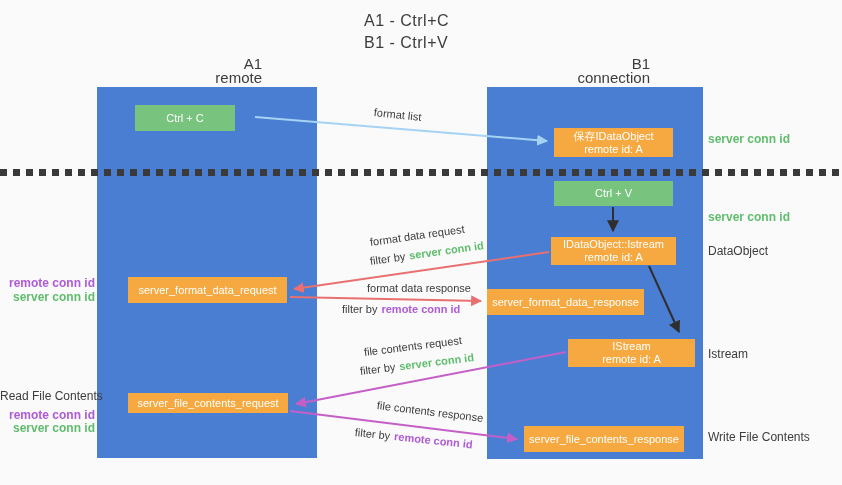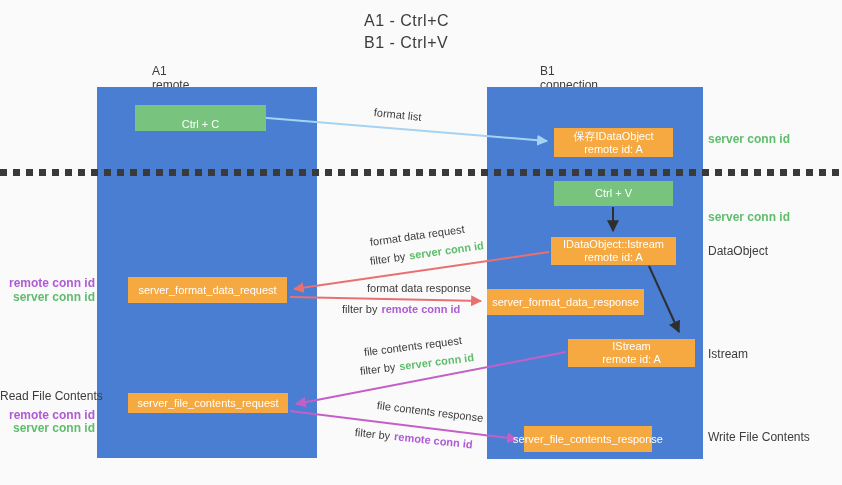--- a/index.html
+++ b/index.html
@@ -12,47 +12,47 @@
   html,body { width:842px; height:485px; }
   body {
     font-family:"Liberation Sans","DejaVu Sans",sans-serif;
     background:var(--bg); color:var(--ink); position:relative; overflow:hidden;
   }
   .stage { position:absolute; left:0; top:0; width:842px; height:485px; }
   .abs { position:absolute; }
 
   .title { left:364px; top:10px; font-size:16px; line-height:22px; color:var(--ink); letter-spacing:0.5px; }
 
-  .col-header { top:64px; width:110px; text-align:left; font-size:12px; line-height:14px; color:var(--ink); }
+  .col-header { top:57px; width:110px; text-align:right; font-size:15px; line-height:14px; color:var(--ink); }
   .col-rect { background:var(--column-blue); }
   #col-a1 { left:97px; top:87px; width:220px; height:371px; }
   #col-b1 { left:487px; top:87px; width:216px; height:372px; }
 
   .dotted-line {
     left:0; top:169px; width:842px; height:7px; z-index:5;
     background:repeating-linear-gradient(90deg, var(--dot-line) 0 7px, transparent 7px 13px);
   }
 
   .node {
     display:flex; flex-direction:column; align-items:center; justify-content:center;
     color:var(--box-text); font-size:11px; line-height:13px; white-space:nowrap;
     z-index:4; text-align:center;
   }
   .node.green { background:var(--node-green); }
   .node.orange { background:var(--node-orange); }
 
-  #node-ctrl-c  { left:135px; top:105px; width:131px; height:26px;justify-content:flex-end; }
+  #node-ctrl-c  { left:135px; top:105px; width:100px; height:26px; }
   #node-save-ido{ left:554px; top:128px; width:119px; height:29px; }
   #node-ctrl-v  { left:554px; top:181px; width:119px; height:25px;justify-content:center; }
   #node-getdata { left:551px; top:237px; width:125px; height:28px; }
   #node-sfd-req { left:128px; top:277px; width:159px; height:26px; }
   #node-sfd-resp{ left:487px; top:289px; width:157px; height:26px; }
   #node-istream { left:568px; top:339px; width:127px; height:28px; }
   #node-sfc-req { left:128px; top:393px; width:160px; height:20px; }
-  #node-sfc-resp{ left:524px; top:426px; width:128px; height:26px; }
+  #node-sfc-resp{ left:524px; top:426px; width:160px; height:26px; }
 
   svg.arrows { left:0; top:0; width:842px; height:485px; z-index:3; pointer-events:none; }
   .ln { fill:none; }
   .ln-blue { stroke:var(--arrow-blue); stroke-width:2; }
   .ln-red { stroke:var(--arrow-red); stroke-width:2; }
   .ln-mag { stroke:var(--arrow-magenta); stroke-width:2; }
   .ln-blk { stroke:var(--arrow-black); stroke-width:2; }
 
   .mid-label { font-size:11px; color:var(--ink); white-space:nowrap; transform-origin:left center; z-index:6; }
   .green-t { color:var(--label-green); font-weight:bold; }

